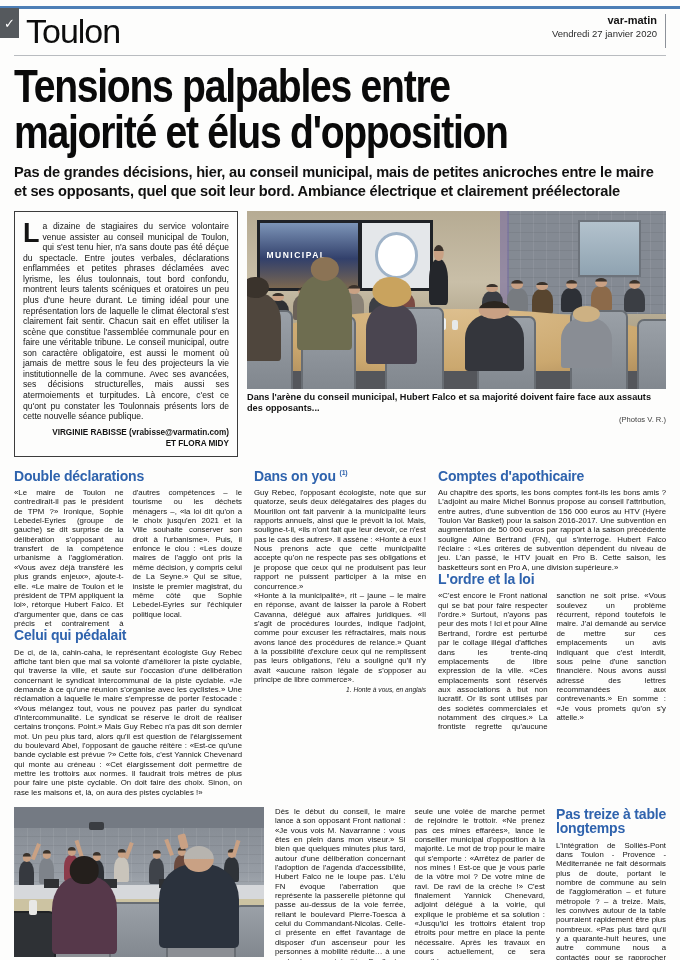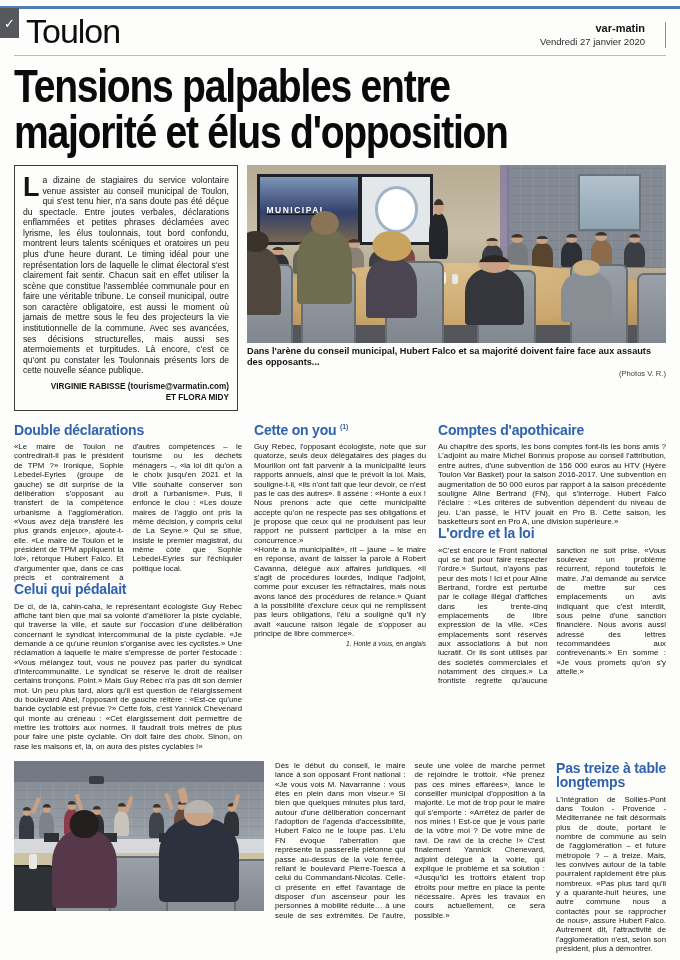--- a/index.html
+++ b/index.html
@@ -6,23 +6,23 @@
   body{
     width:680px;height:960px;position:relative;overflow:hidden;
     background:#fdfdfc;color:#141414;
     font-family:"Liberation Sans","DejaVu Sans",sans-serif;
   }
   .topline{position:absolute;top:6px;left:0;right:0;height:3px;background:#4d7fb6;}
   .corner{position:absolute;top:8px;left:0;width:19px;height:30px;background:#55595d;
     color:#fff;font-size:13px;font-weight:bold;display:flex;align-items:center;justify-content:center;}
   .page{padding:0 14px;}
   
-  .masthead{display:flex;justify-content:space-between;align-items:flex-end;padding-top:14px;}
+  .masthead{display:flex;justify-content:space-between;padding-top:14px;}
   .sec-label{font-size:34px;letter-spacing:-1px;font-weight:normal;color:#0d0d0d;padding-left:12px;line-height:1;}
-  .mast-right{text-align:right;border-right:1px solid #8d9299;padding-right:20px;line-height:1.25;}
+  .mast-right{text-align:right;border-right:1px solid #8d9299;padding-right:8px;line-height:1.25;}
   .paper{font-weight:bold;font-size:11px;}
   .date{font-size:9.5px;color:#2b2b2b;}
   .head-rule{border:0;border-top:1px solid #b9bcc0;margin:7px 0 0 0;}
   
   .headline{margin-top:8px;}
   .headline-line{display:block;font-weight:bold;font-size:46px;line-height:.99;letter-spacing:-1.5px;
     transform:scaleX(.85);transform-origin:0 50%;white-space:nowrap;color:#0a0a0a;}
   .standfirst{font-size:14.6px;font-weight:bold;letter-spacing:-.2px;line-height:1.3;margin-top:8px;color:#111;}
   
   .row1{display:grid;grid-template-columns:224px 1fr;gap:9px;margin-top:10px;}
@@ -78,39 +78,40 @@
       <div class="paper">var-matin</div>
       <div class="date">Vendredi 27 janvier 2020</div>
     </div>
   </div>
   <hr class="head-rule">
 
   <h1 class="headline" style="margin:8px 0 0 0;">
     <span class="headline-line">Tensions palpables entre</span>
     <span class="headline-line">majorité et élus d'opposition</span>
   </h1>
+  <div class="standfirst">Pas de grandes décisions, hier, au conseil municipal, mais de petites anicroches entre le maire et ses opposants, quel que soit leur bord. Ambiance électrique et clairement préélectorale</div>
 
   <div class="row1">
     <div class="intro-box">
       <p style="margin:0;"><span class="dropcap">L</span><span>a dizaine de stagiaires du service volontaire venue assister au conseil municipal de Toulon, qui s'est tenu hier, n'a sans doute pas été déçue du spectacle. Entre joutes verbales, déclarations enflammées et petites phrases déclamées avec lyrisme, les élus toulonnais, tout bord confondu, montrent leurs talents scéniques et oratoires un peu plus d'une heure durant. Le timing idéal pour une représentation lors de laquelle le climat électoral s'est clairement fait sentir. Chacun sait en effet utiliser la scène que constitue l'assemblée communale pour en faire une véritable tribune. Le conseil municipal, outre son caractère obligatoire, est aussi le moment où jamais de mettre sous le feu des projecteurs la vie institutionnelle de la commune. Avec ses avancées, ses décisions structurelles, mais aussi ses atermoiements et turpitudes. Là encore, c'est ce qu'ont pu constater les Toulonnais présents lors de cette nouvelle séance publique.</span></p>
       <div class="byline">
-        <div>VIRGINIE RABISSE (tourisme@varmatin.com)</div>
+        <div>VIRGINIE RABISSE (vrabisse@varmatin.com)</div>
         <div>ET FLORA MIDY</div>
       </div>
     </div>
 
     <div>
       <div class="photo photo-main">
 
         <div class="abs" style="left:62%;top:0;width:38%;height:58%;background:#848a93;"></div>
         <div class="wallgrid" style="left:62%;top:0;width:38%;height:58%;"></div>
         <div class="abs" style="left:79%;top:5%;width:14%;height:30%;background:linear-gradient(#b3c2cd,#8fa3b1);border:2px solid #6d737b;"></div>
         <div class="abs" style="left:60.5%;top:0;width:2%;height:52%;background:#7a6fa0;opacity:.65;"></div>
 
-        <div class="screenbar" style="left:2.5%;top:5%;width:42%;height:40%;text-decoration:underline;">
+        <div class="screenbar" style="left:2.5%;top:5%;width:42%;height:40%;">
           <div class="scr1">MUNICIPAL</div>
           <div class="scr2">
               <div class="swirl"></div>
             </div>
         </div>
 
         <div class="sp" style="left:5%;top:50%;width:5%;height:14%;background:#2e3033;">
             <i class="hd"></i>
           </div>
         <div class="sp" style="left:11%;top:47%;width:5%;height:14%;background:#6b6258;">
@@ -186,21 +187,21 @@
 
   <div class="row2">
     <div>
       <h2 class="sec">Double déclarations</h2>
       <div class="body two-col">«Le maire de Toulon ne contredirait-il pas le président de TPM ?» Ironique, Sophie Lebedel-Eyries (groupe de gauche) se dit surprise de la délibération s'opposant au transfert de la compétence urbanisme à l'agglomération. «Vous avez déjà transféré les plus grands enjeux», ajoute-t-elle. «Le maire de Toulon et le président de TPM appliquent la loi», rétorque Hubert Falco. Et d'argumenter que, dans ce cas précis et contrairement à d'autres compétences – le tourisme ou les déchets ménagers –, «la loi dit qu'on a le choix jusqu'en 2021 et la Ville souhaite conserver son droit à l'urbanisme». Puis, il enfonce le clou : «Les douze maires de l'agglo ont pris la même décision, y compris celui de La Seyne.» Qui se situe, insiste le premier magistrat, du même côté que Sophie Lebedel-Eyries sur l'échiquier politique local.</div>
       <h2 class="sec mt">Celui qui pédalait</h2>
       <div class="body">De ci, de là, cahin-caha, le représentant écologiste Guy Rebec affiche tant bien que mal sa volonté d'améliorer la piste cyclable, qui traverse la ville, et saute sur l'occasion d'une délibération concernant le syndicat intercommunal de la piste cyclable. «Je demande à ce qu'une réunion s'organise avec les cyclistes.» Une réclamation à laquelle le maire s'empresse de porter l'estocade : «Vous mélangez tout, vous ne pouvez pas parler du syndicat d'intercommunalité. Le syndicat se réserve le droit de réaliser certains tronçons. Point.» Mais Guy Rebec n'a pas dit son dernier mot. Un peu plus tard, alors qu'il est question de l'élargissement du boulevard Abel, l'opposant de gauche réitère : «Est-ce qu'une bande cyclable est prévue ?» Cette fois, c'est Yannick Chevenard qui monte au créneau : «Cet élargissement doit permettre de mettre les trottoirs aux normes. Il faudrait trois mètres de plus pour faire une piste cyclable. On doit faire des choix. Sinon, on rase les maisons et, là, on aura des pistes cyclables !»</div>
     </div>
 
     <div>
-      <h2 class="sec"><span>Cette on you</span> <sup>(1)</sup></h2>
+      <h2 class="sec"><span>Dans on you</span> <sup>(1)</sup></h2>
       <div class="body">
         <p>Guy Rebec, l'opposant écologiste, note que sur quatorze, seuls deux délégataires des plages du Mourillon ont fait parvenir à la municipalité leurs rapports annuels, ainsi que le prévoit la loi. Mais, souligne-t-il, «ils n'ont fait que leur devoir, ce n'est pas le cas des autres». Il assène : «Honte à eux ! Nous prenons acte que cette municipalité accepte qu'on ne respecte pas ses obligations et je propose que ceux qui ne produisent pas leur rapport ne puissent participer à la mise en concurrence.»</p>
         <p>«Honte à la municipalité», rit – jaune – le maire en réponse, avant de laisser la parole à Robert Cavanna, délégué aux affaires juridiques. «Il s'agit de procédures lourdes, indique l'adjoint, comme pour excuser les réfractaires, mais nous avons lancé des procédures de relance.» Quant à la possibilité d'exclure ceux qui ne remplissent pas leurs obligations, l'élu a souligné qu'il n'y avait «aucune raison légale de s'opposer au principe de libre commerce».</p>
       </div>
       <div class="footnote">1. Honte à vous, en anglais</div>
     </div>
 
     <div>
       <h2 class="sec">Comptes d'apothicaire</h2>
       <div class="body">Au chapitre des sports, les bons comptes font-ils les bons amis ? L'adjoint au maire Michel Bonnus propose au conseil l'attribution, entre autres, d'une subvention de 156 000 euros au HTV (Hyère Toulon Var Basket) pour la saison 2016-2017. Une subvention en augmentation de 50 000 euros par rapport à la saison précédente souligne Aline Bertrand (FN), qui s'interroge. Hubert Falco l'éclaire : «Les critères de subvention dépendent du niveau de jeu. L'an passé, le HTV jouait en Pro B. Cette saison, les basketteurs sont en Pro A, une division supérieure.»</div>

